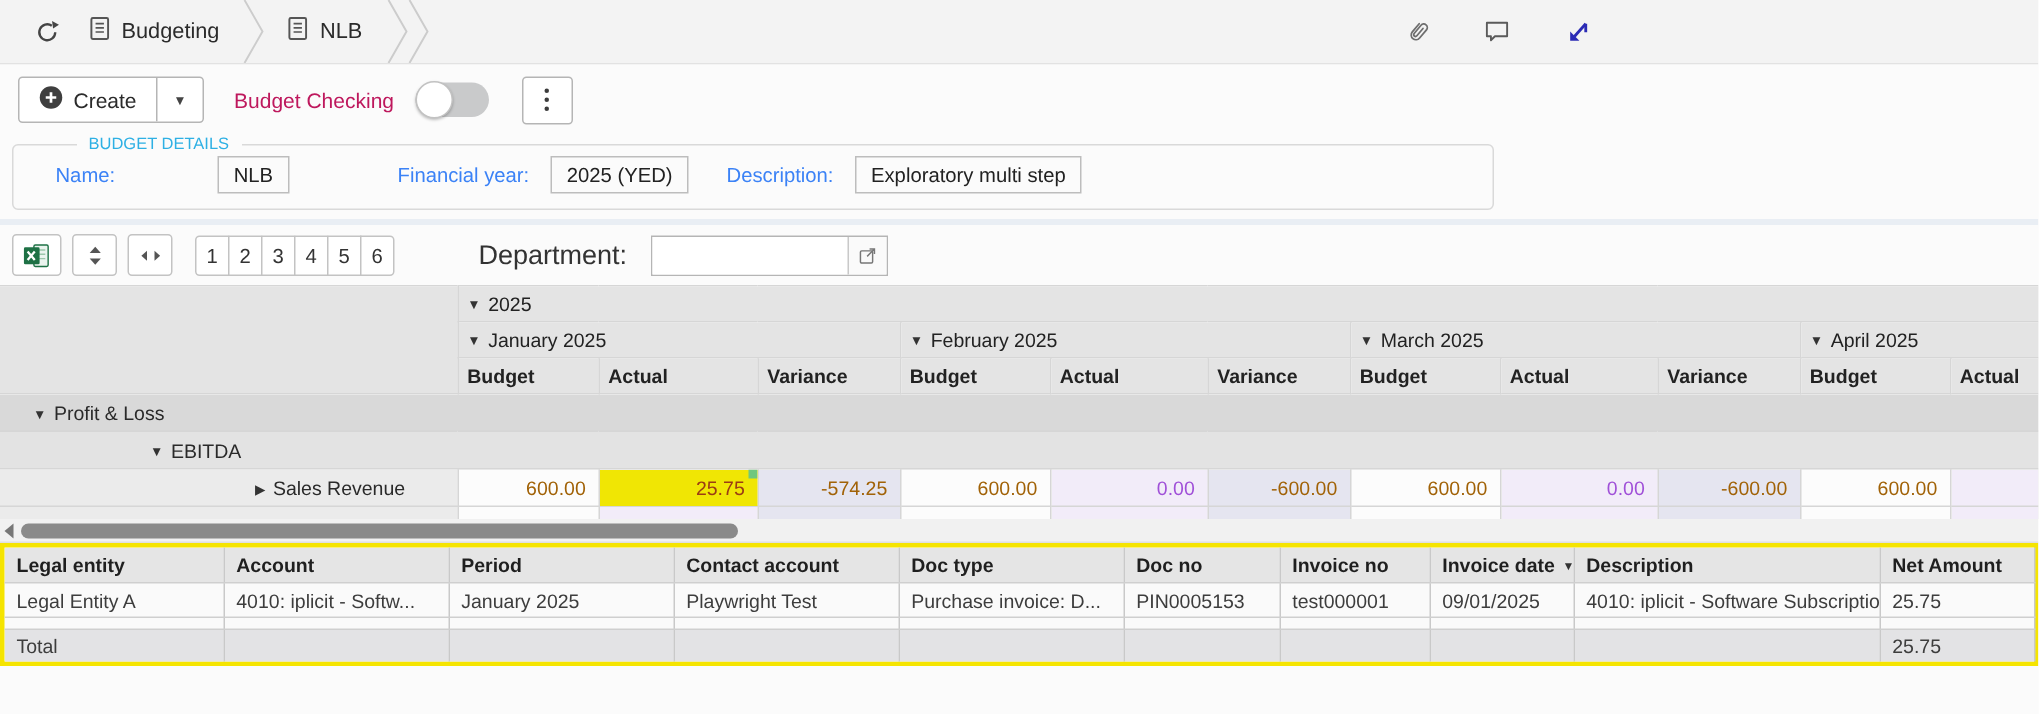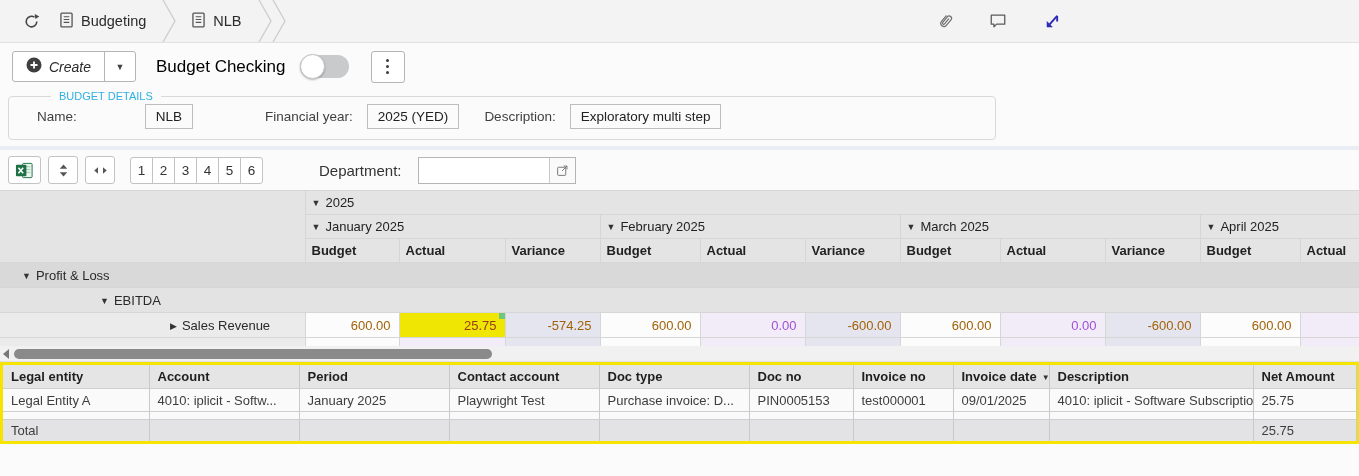--- a/index.html
+++ b/index.html
@@ -11,46 +11,46 @@
   .refresh-btn { margin-left:18px; width:26px; height:26px; display:flex; align-items:center; justify-content:center; cursor:pointer; }
   .crumb { display:flex; align-items:center; gap:8px; padding:0 16px; height:100%; font-size:14.5px; color:#2b2b2b; cursor:pointer; }
   .crumb:first-of-type { margin-left:24px; }
   .chev svg { display:block; }
   .top-icons { margin-left:auto; margin-right:297px; display:flex; align-items:center; gap:31px; }
   .top-icon { display:flex; align-items:center; justify-content:center; width:22px; height:22px; cursor:pointer; }
 
   
   .actionbar { height:47px; background:#fbfbfb; display:flex; align-items:center; padding-left:12px; }
   .split-btn { display:flex; height:31px; background:#fff; border:1px solid #b5b5b5; border-radius:3px; overflow:hidden; }
-  .split-main { display:flex; align-items:center; gap:7px; padding:0 13px; font-size:14px; color:#2b2b2b; cursor:pointer;font-style:italic; }
+  .split-main { display:flex; align-items:center; gap:7px; padding:0 13px; font-size:14px; color:#2b2b2b; cursor:pointer; }
   .split-arrow { width:31px; border-left:1px solid #b5b5b5; display:flex; align-items:center; justify-content:center; font-size:9px; color:#444; cursor:pointer; }
-  .bc-label { margin-left:20px; font-size:17px; color:#000000; }
+  .bc-label { margin-left:20px; font-size:14px; color:#be185d; }
   .toggle { margin-left:14px; width:49px; height:23px; border-radius:12px; background:#c9cacb; position:relative; cursor:pointer; }
   .toggle-knob { position:absolute; left:0px; top:-1px; width:25px; height:25px; border-radius:50%; background:#fff; border:1px solid #c2c2c2; box-shadow:0 1px 2px rgba(0,0,0,.25); }
   .kebab-btn { margin-left:22px; width:34px; height:32px; background:#fff; border:1px solid #b5b5b5; border-radius:3px; display:flex; flex-direction:column; align-items:center; justify-content:center; gap:3px; cursor:pointer; }
   .kebab-btn i { width:3px; height:3px; border-radius:50%; background:#3c3c3c; }
 
   
   .details-wrap { height:56px; background:#fbfbfb; position:relative; }
   fieldset.details { position:absolute; left:8px; top:0px; width:988px; height:50px; border:1px solid #d9d9d9; border-radius:4px; background:#fbfbfb; }
   fieldset.details legend { margin-left:42px; padding:0 8px; font-size:11px; color:#2eb0e4; }
   .fields-row { display:flex; align-items:center; padding-left:28px; margin-top:2px; }
-  .f-label { font-size:13.5px; color:#404040; }
+  .f-label { font-size:13.5px; color:#3b82f6; }
   .f-box { border:1px solid #bdbdbd; background:#fbfbfb; padding:4px 10px; font-size:13.5px; color:#222; margin-left:14px; white-space:nowrap; }
   .gap1 { margin-left:72px; } .gap2 { margin-left:25px; }
   .divider-strip { height:4px; background:#e9eef4; }
 
   
   .toolbar { height:40px; background:#fbfbfb; display:flex; align-items:center; padding-left:8px; }
   .tool-btn { height:28px; min-width:30px; background:#fff; border:1px solid #c3c3c3; border-radius:3px; display:flex; align-items:center; justify-content:center; margin-right:7px; cursor:pointer; }
   .pages { display:flex; margin-left:8px; }
   .page-btn { width:23px; height:27px; background:#fff; border:1px solid #c3c3c3; margin-left:-1px; display:flex; align-items:center; justify-content:center; font-size:13.5px; color:#333; cursor:pointer; }
   .page-btn:first-child { border-radius:3px 0 0 3px; margin-left:0; }
   .page-btn:last-child { border-radius:0 3px 3px 0; }
-  .dept-label { margin-left:56px; font-size:15px; color:#333; }
+  .dept-label { margin-left:56px; font-size:18px; color:#333; }
   .dept-field { margin-left:16px; display:flex; height:27px; border:1px solid #b5b5b5; background:#fff; }
   .dept-input { width:130px; border:none; outline:none; font-size:13px; padding:0 6px; background:#fff; }
   .dept-pop { width:26px; border-left:1px solid #c9c9c9; background:#fafafa; display:flex; align-items:center; justify-content:center; cursor:pointer; }
 
   
   table.pivot { border-collapse:collapse; table-layout:fixed; width:1359px; font-size:13px; border-top:1px solid #d6d6d6; }
   table.pivot th, table.pivot td { border-right:1px solid #d6d6d6; border-bottom:1px solid #d6d6d6; overflow:hidden; white-space:nowrap; }
   .ph { background:#e4e4e4; text-align:left; font-weight:normal; color:#222; padding:0 6px; height:24px; }
   .ph.meas { font-weight:bold; }
   .corner { background:#e4e4e4; }

